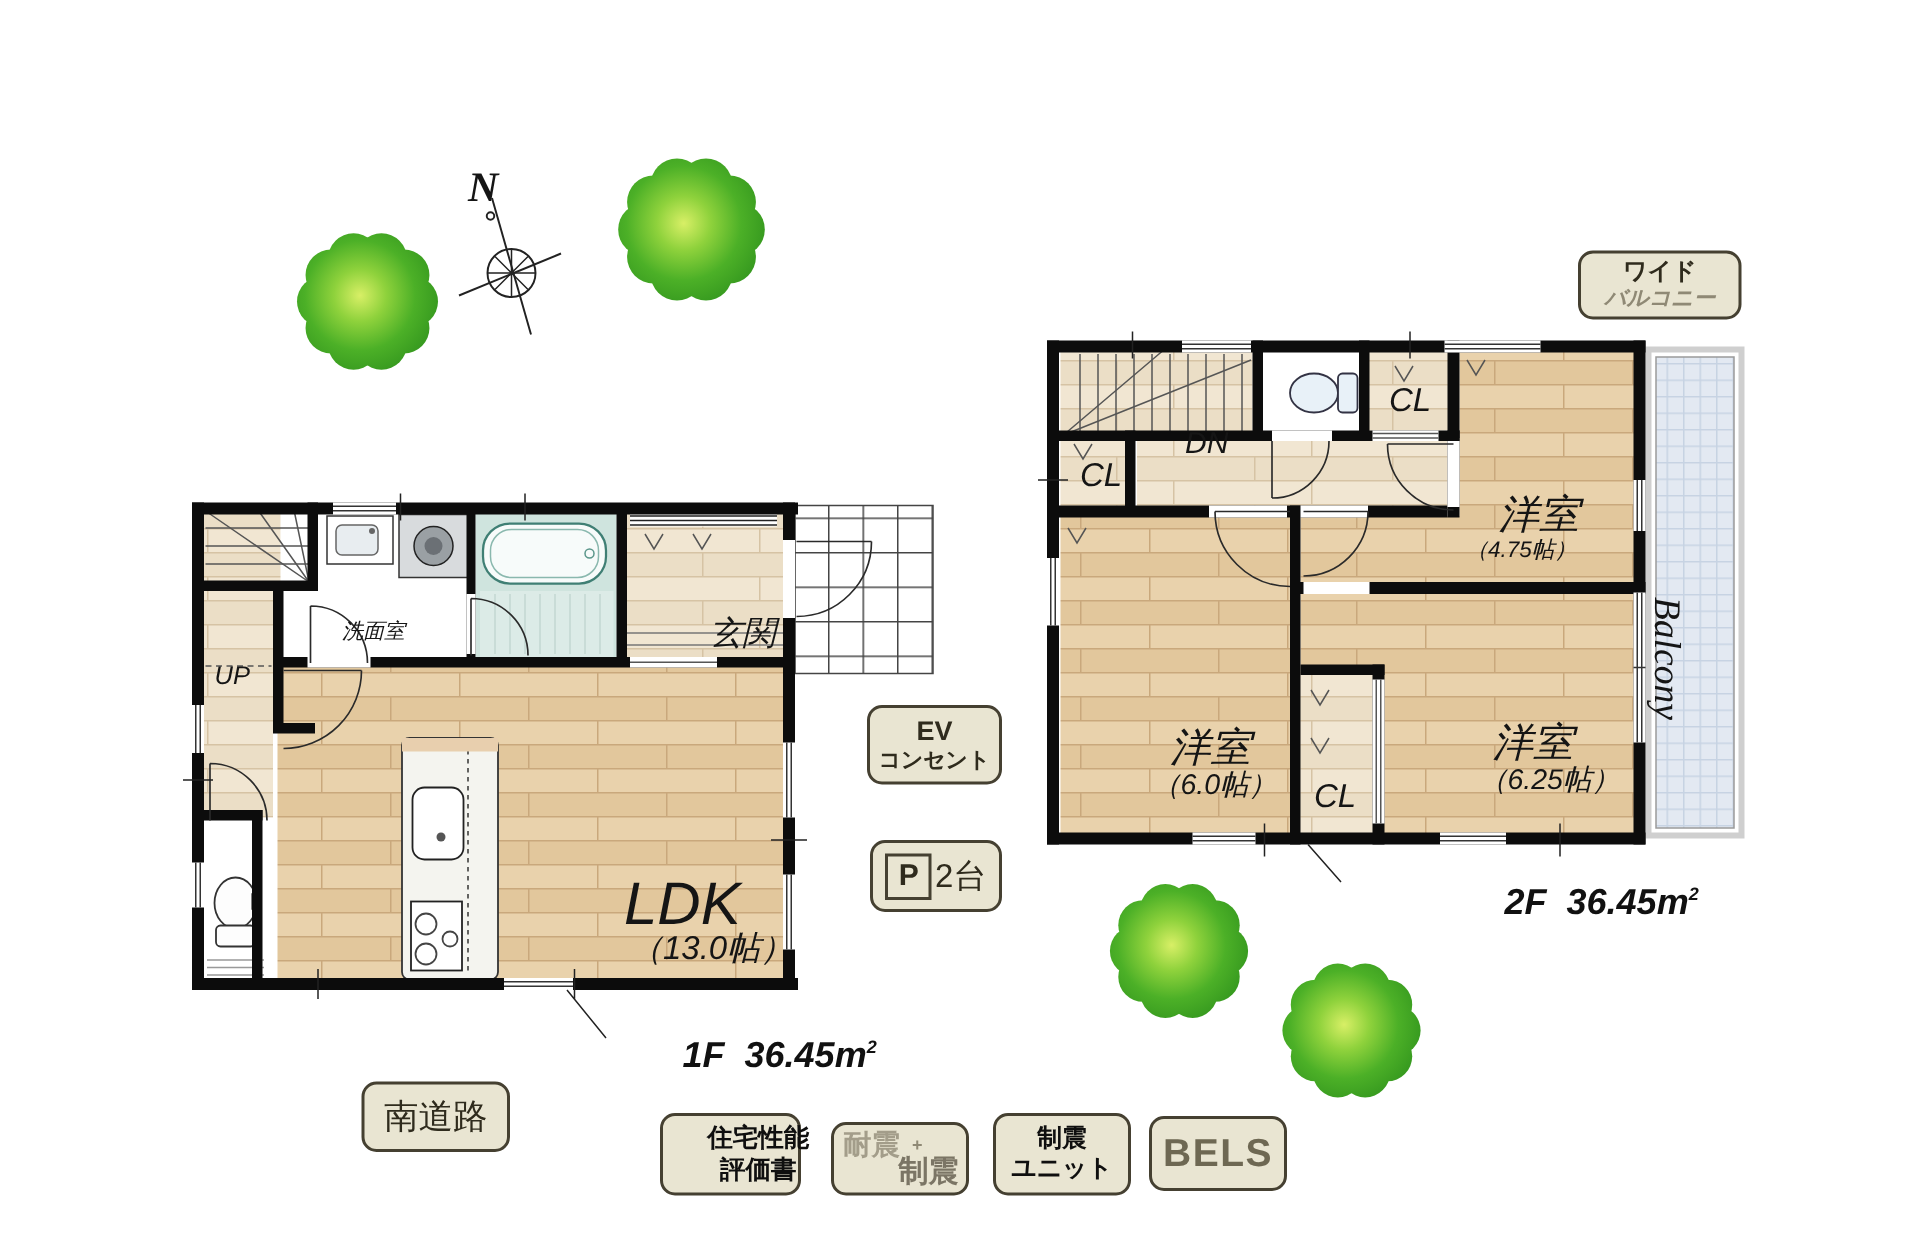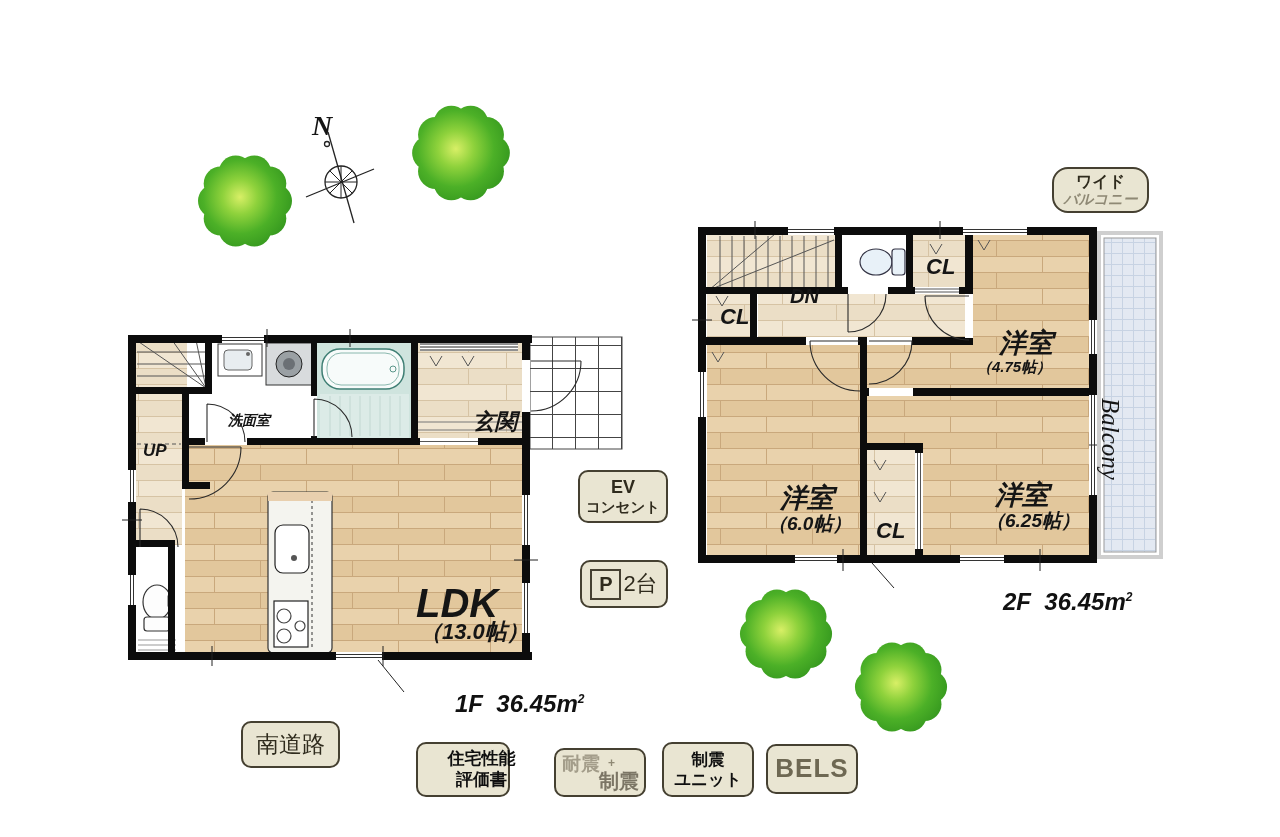--- a/index.html
+++ b/index.html
@@ -1,19 +1,19 @@
 <!DOCTYPE html>
 <html><head>
 <meta charset="utf-8">
 <style>
   html,body{margin:0;padding:0;background:#ffffff;}
   #canvas{position:relative;width:1280px;height:837px;background:#ffffff;overflow:hidden;
           font-family:"Liberation Sans",sans-serif;}
   .lbl{position:absolute;font-family:"Liberation Sans",sans-serif;font-style:italic;
-       font-weight:bold;color:#151515;white-space:nowrap;line-height:1;}
+       font-weight:normal;color:#151515;white-space:nowrap;line-height:1;}
   .serif{font-family:"Liberation Serif",serif;}
   .badge{position:absolute;background:#e9e5d2;border:2.5px solid #454031;border-radius:10px;
          display:flex;flex-direction:column;align-items:center;justify-content:center;
          font-family:"Liberation Sans",sans-serif;font-weight:bold;color:#2f2b1d;
          box-sizing:border-box;line-height:1.2;white-space:nowrap;}
   .area-label{position:absolute;font-style:italic;font-weight:bold;color:#111;
               font-size:24px;white-space:nowrap;}
   .area-label sup{font-size:12px;}
   .vertical{writing-mode:vertical-rl;}
   #disclaimer{position:absolute;left:889px;top:755px;font-family:"Liberation Serif",serif;
@@ -303,40 +303,40 @@
 <div class="lbl" style="left:986px;top:511px;font-size:19px;">（6.25帖）</div>
 <div class="lbl serif vertical" style="left:1098px;top:398px;font-size:25px;font-weight:normal;height:160px;">Balcony</div>
 
 <div class="area-label" style="left:455px;top:690px;">
   <span>1F</span>&nbsp;&nbsp;<span>36.45m</span><sup>2</sup>
 </div>
 <div class="area-label" style="left:1003px;top:588px;">
   <span>2F</span>&nbsp;&nbsp;<span>36.45m</span><sup>2</sup>
 </div>
 
-<div class="badge" style="left:1052px;top:167px;width:97px;height:46px;border-radius:16px;">
+<div class="badge" style="left:1052px;top:167px;width:109px;height:46px;">
   <div style="font-size:16px;">ワイド</div>
   <div style="font-size:14.5px;color:#8f8975;font-style:italic;">バルコニー</div>
 </div>
 
 <div class="badge" style="left:578px;top:470px;width:90px;height:53px;">
   <div style="font-size:18px;">EV</div>
   <div style="font-size:14.5px;">コンセント</div>
 </div>
 
 <div class="badge" style="left:580px;top:560px;width:88px;height:48px;flex-direction:row;">
   <span class="pbox">P</span>
   <span style="font-size:22px;font-weight:normal;">2台</span>
 </div>
 
 <div class="badge" style="left:241px;top:721px;width:99px;height:47px;">
   <div style="font-size:23px;font-weight:normal;">南道路</div>
 </div>
 
-<div class="badge" style="left:416px;top:742px;width:94px;height:55px;color:#0f0f0f;padding-left:37px;">
+<div class="badge" style="left:440px;top:742px;width:94px;height:55px;color:#0f0f0f;padding-left:37px;">
   <div style="font-size:17px;">住宅性能</div>
   <div style="font-size:17px;">評価書</div>
 </div>
 
 <div class="badge" style="left:554px;top:748px;width:92px;height:49px;display:block;position:absolute;padding-left:12px;">
   <div style="position:absolute;left:6px;top:3px;font-size:19px;color:#a39d8a;">耐震</div>
   <div style="position:absolute;left:52px;top:6px;font-size:12px;color:#8f8975;">+</div>
   <div style="position:absolute;right:5px;bottom:2px;font-size:20px;color:#7b7565;">制震</div>
 </div>
 

